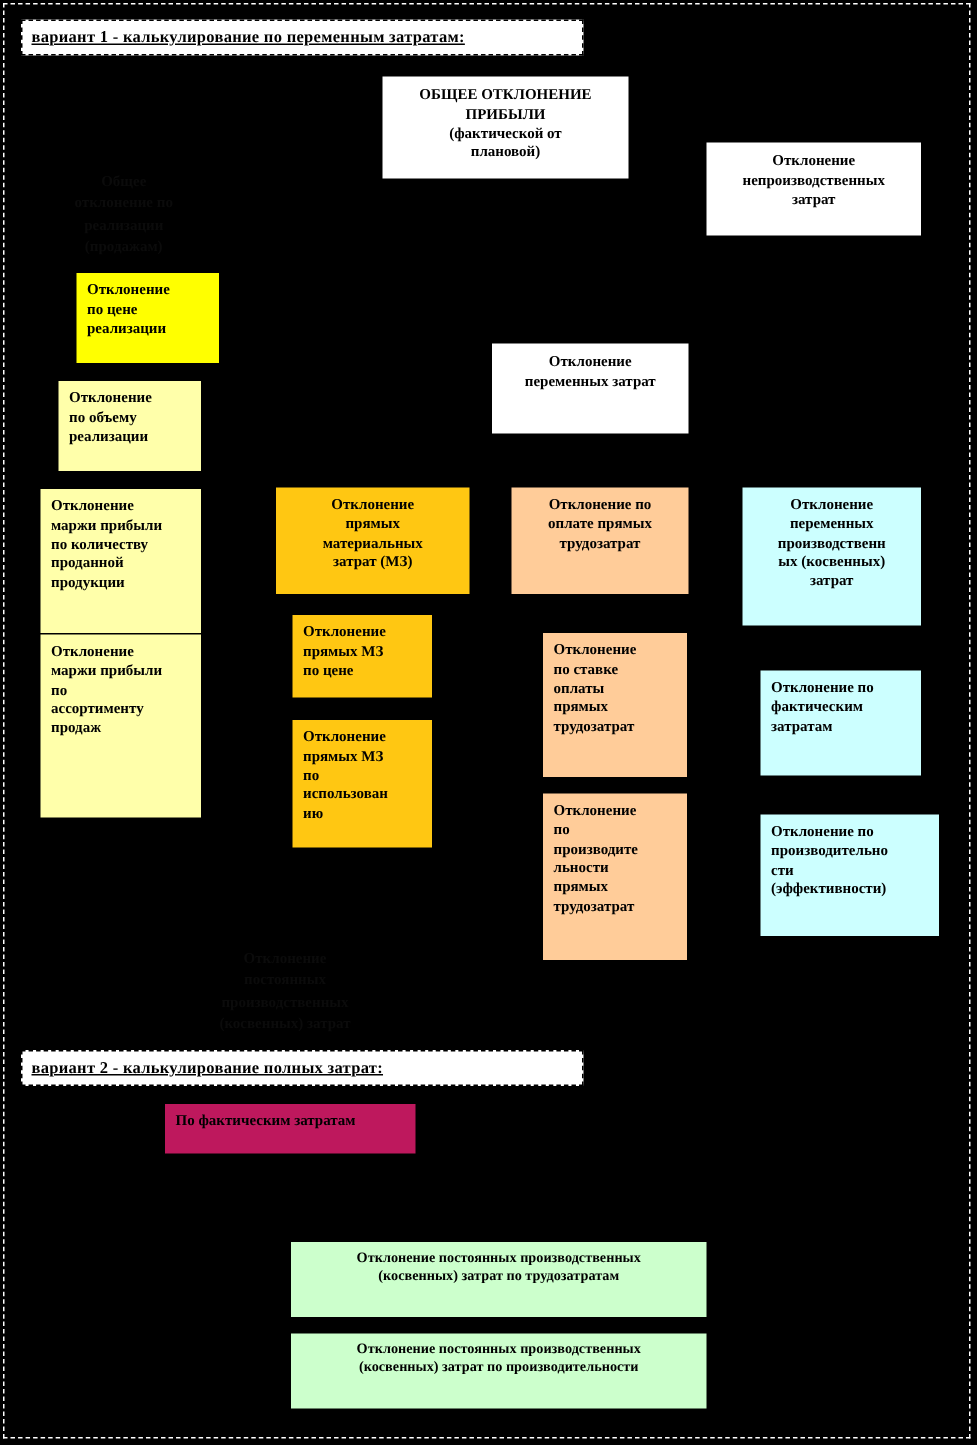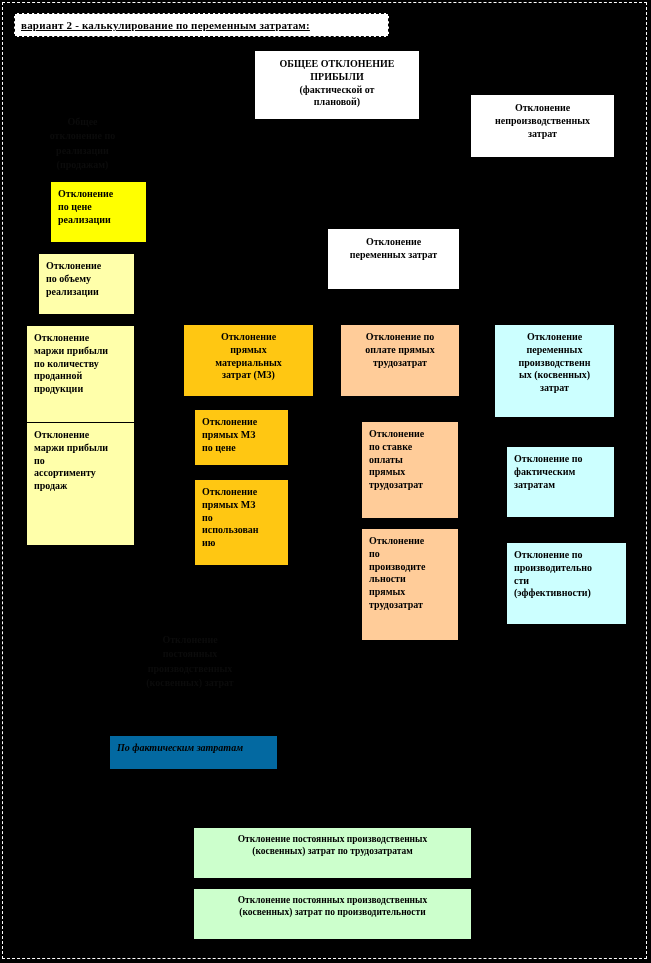--- a/index.html
+++ b/index.html
@@ -66,36 +66,36 @@
     text-align: center;
     white-space: pre-line;
   }
   
   .c-yellow     { background: #ffff00; }
   .c-lightyel   { background: #ffffaa; }
   .c-gold       { background: #ffc712; }
   .c-gold2      { background: #ffc712; }
   .c-peach      { background: #ffcc99; }
   .c-cyan       { background: #ccffff; }
-  .c-green      { background: #0369a1; font-style: italic; }
+  .c-green      { background: #be185d; }
   .c-lightgreen { background: #ccffcc; }
 
   .pad-l { padding: 6px 7px; text-align: left; font-size: 10px; }
   .pad-c { padding: 6px 7px; text-align: center; font-size: 10px; }
   .pad-l-sm { padding: 5px 7px; text-align: center; font-size: 9.5px; }
 </style>
 </head>
 <body>
 
 <div id="canvas">
 
   <div id="page-border"></div>
 
   <div class="box banner" style="left:14px; top:13px; width:375px; height:24px;">
-    <span class="txt">вариант 2 - калькулирование  по переменным  затратам:</span>
+    <span class="txt">вариант 1 - калькулирование  по переменным  затратам:</span>
   </div>
 
   <div class="box white-center" style="left:255px; top:51px; width:164px; height:68px;">
     <span class="txt">ОБЩЕЕ ОТКЛОНЕНИЕ
 ПРИБЫЛИ
 (фактической от
 плановой)</span>
   </div>
 
   <div class="box white-center" style="left:471px; top:95px; width:143px; height:62px;">
@@ -209,20 +209,23 @@
 (эффективности)</span>
   </div>
 
   <div class="ghost" style="left:95px; top:618px; width:190px;">
     <span>Отклонение
 постоянных
 производственных
 (косвенных)  затрат</span>
   </div>
 
+  <div class="box banner" style="left:14px; top:700px; width:375px; height:24px;">
+    <span class="txt">вариант 2 - калькулирование  полных  затрат:</span>
+  </div>
 
   <div class="box c-green pad-l" style="left:110px; top:736px; width:167px; height:33px;">
     <span class="txt">По фактическим затратам</span>
   </div>
 
 
   <div class="box c-lightgreen pad-l-sm" style="left:194px; top:828px; width:277px; height:50px;">
     <span class="txt">Отклонение  постоянных производственных
 (косвенных)  затрат по трудозатратам</span>
   </div>

